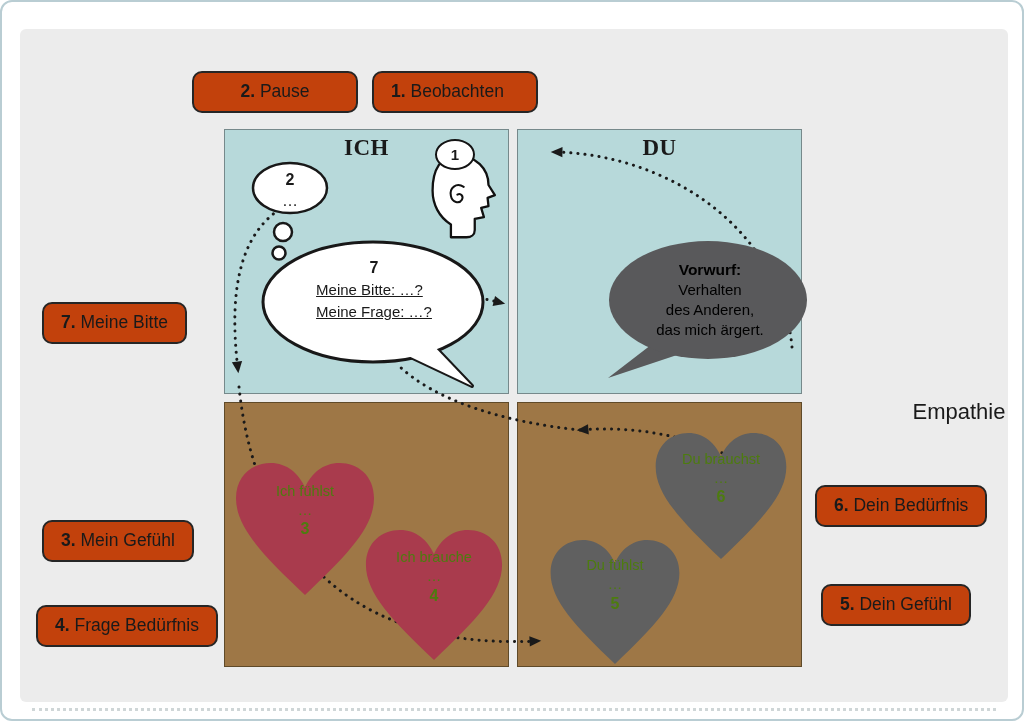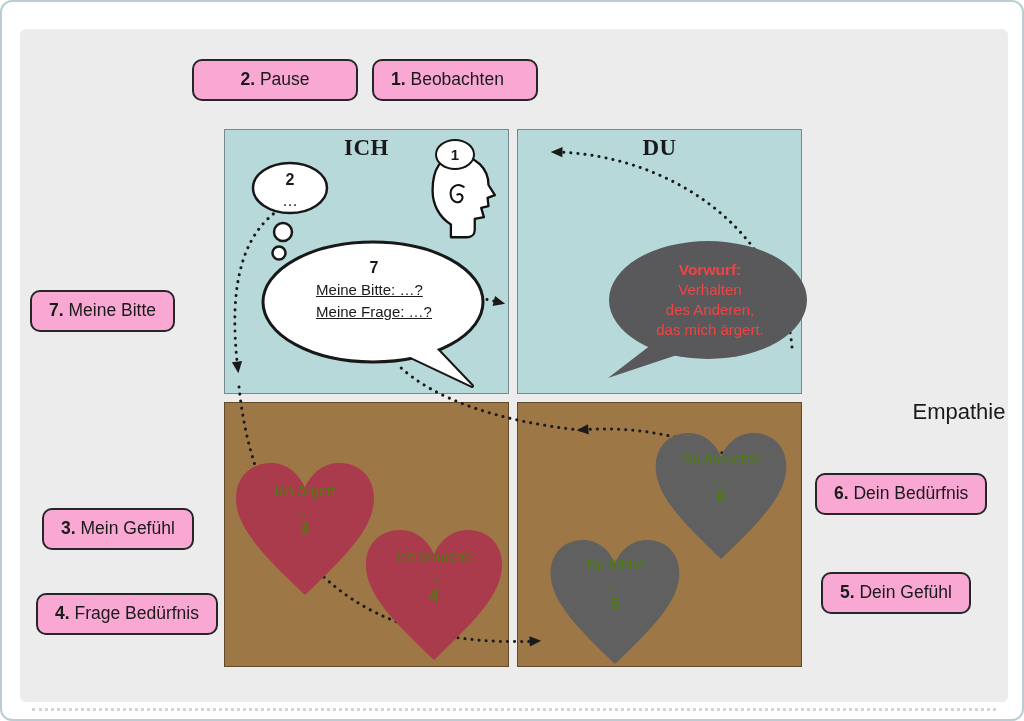--- a/index.html
+++ b/index.html
@@ -15,30 +15,30 @@
   .quad{position:relative;box-sizing:border-box;}
   .quad.teal{background:#b7d9da;border:1px solid #76898b;}
   .quad.brown{background:#9e7746;border:1px solid #5f4a29;}
   .q-title{position:absolute;top:5px;left:0;width:100%;text-align:center;
            font-size:23px;font-weight:bold;letter-spacing:.5px;font-family:Liberation Serif, serif;}
 
   
   .arrows{position:absolute;left:0;top:0;z-index:4;pointer-events:none;}
 
   
-  .step-label{position:absolute;background:#f9a8d4;border:2px solid #262626;border-radius:10px;
-              padding:10px 17px;font-size:17.5px;white-space:nowrap;z-index:9;line-height:1;}
+  .step-label{position:absolute;background:#c2410c;border:2px solid #262626;border-radius:10px;
+              padding:10px 17px;font-size:17.5px;white-space:nowrap;z-index:9;line-height:1;margin-top:12px;}
   .step-label b{font-weight:bold;}
 
   
   .shape{position:absolute;z-index:6;}
   .shape svg{display:block;width:100%;height:100%;}
   .overlay-text{position:absolute;z-index:7;text-align:center;line-height:1.3;}
   .overlay-text .bignum{font-weight:bold;font-size:16px;}
-  .vorwurf-text{color:#ef4444;font-size:15px;line-height:1.32;}
+  .vorwurf-text{color:#000000;font-size:15px;line-height:1.32;}
   .vorwurf-text .vtitle{font-weight:bold;font-size:15.5px;}
   .request-lines{display:inline-block;text-align:left;font-size:15px;line-height:1.45;text-decoration:underline;}
 
   .badge{position:absolute;z-index:8;background:#ffffff;border:2px solid #141414;border-radius:50%;
          display:flex;align-items:center;justify-content:center;font-weight:bold;font-size:15px;}
 
   
   .heart{position:absolute;z-index:6;}
   .heart svg{position:absolute;inset:0;width:100%;height:100%;}
   .heart-text{position:absolute;inset:0;display:flex;flex-direction:column;align-items:center;
@@ -133,21 +133,21 @@
     <div>Verhalten</div>
     <div>des Anderen,</div>
     <div>das mich ärgert.</div>
   </div>
 
   <div class="heart" style="left:228px;top:458px;width:150px;height:138px">
     <svg viewBox="0 0 100 90" preserveAspectRatio="none">
       <path d="M50 88 C22 62 4 44 4 25 C4 10 15 2 27 2 C38 2 46 9 50 18 C54 9 62 2 73 2 C85 2 96 10 96 25 C96 44 78 62 50 88 Z" fill="#a93b4d"></path>
     </svg>
     <div class="heart-text">
-      <div>Ich ärgert</div>
+      <div>Ich fühlst</div>
       <div>…</div>
       <div class="hnum">3</div>
     </div>
   </div>
 
   <div class="heart" style="left:358px;top:525px;width:148px;height:136px">
     <svg viewBox="0 0 100 90" preserveAspectRatio="none">
       <path d="M50 88 C22 62 4 44 4 25 C4 10 15 2 27 2 C38 2 46 9 50 18 C54 9 62 2 73 2 C85 2 96 10 96 25 C96 44 78 62 50 88 Z" fill="#a93b4d"></path>
     </svg>
     <div class="heart-text">
@@ -178,21 +178,21 @@
       <div class="hnum">6</div>
     </div>
   </div>
 
   <div class="step-label" style="left:190px;top:57px;min-width:128px;text-align:center">
     <b>2.</b>&nbsp;<span>Pause</span>
   </div>
   <div class="step-label" style="left:370px;top:57px;min-width:128px;text-align:left">
     <b>1.</b>&nbsp;<span>Beobachten</span>
   </div>
-  <div class="step-label" style="left:28px;top:288px">
+  <div class="step-label" style="left:40px;top:288px">
     <b>7.</b>&nbsp;<span>Meine Bitte</span>
   </div>
   <div class="step-label" style="left:40px;top:506px">
     <b>3.</b>&nbsp;<span>Mein Gefühl</span>
   </div>
   <div class="step-label" style="left:34px;top:591px">
     <b>4.</b>&nbsp;<span>Frage Bedürfnis</span>
   </div>
   <div class="step-label" style="left:813px;top:471px">
     <b>6.</b>&nbsp;<span>Dein Bedürfnis</span>

